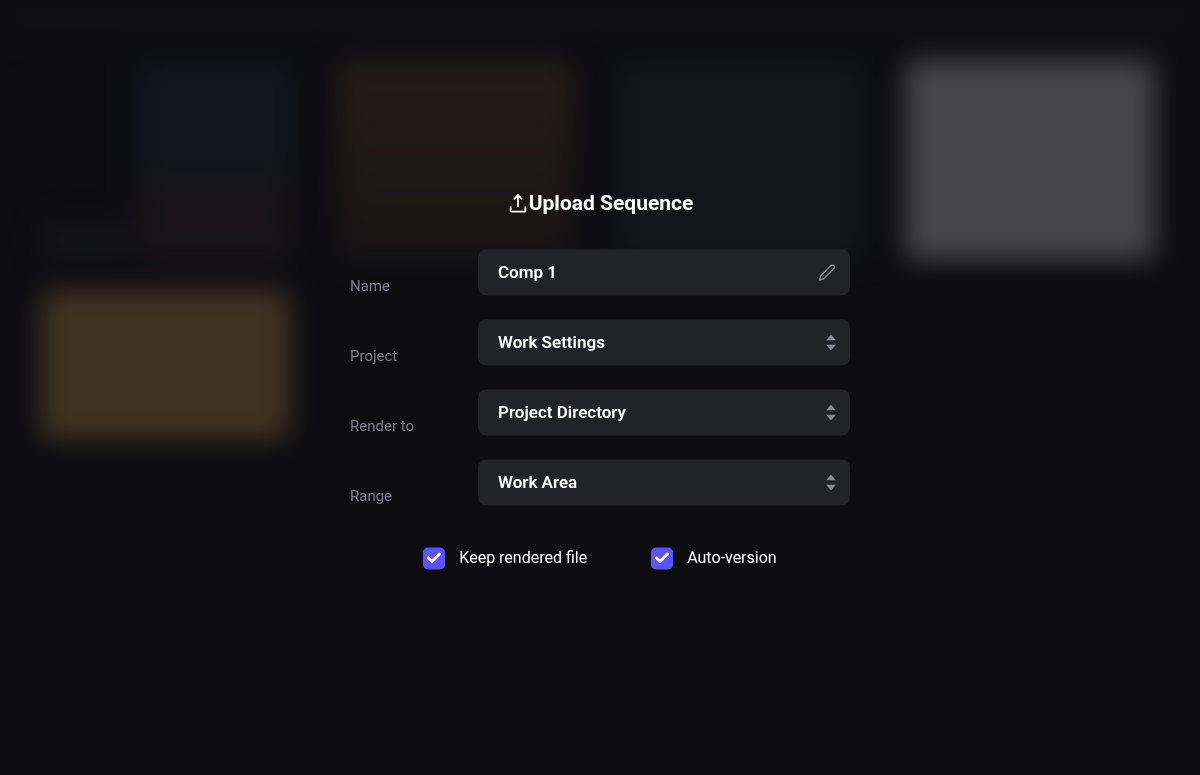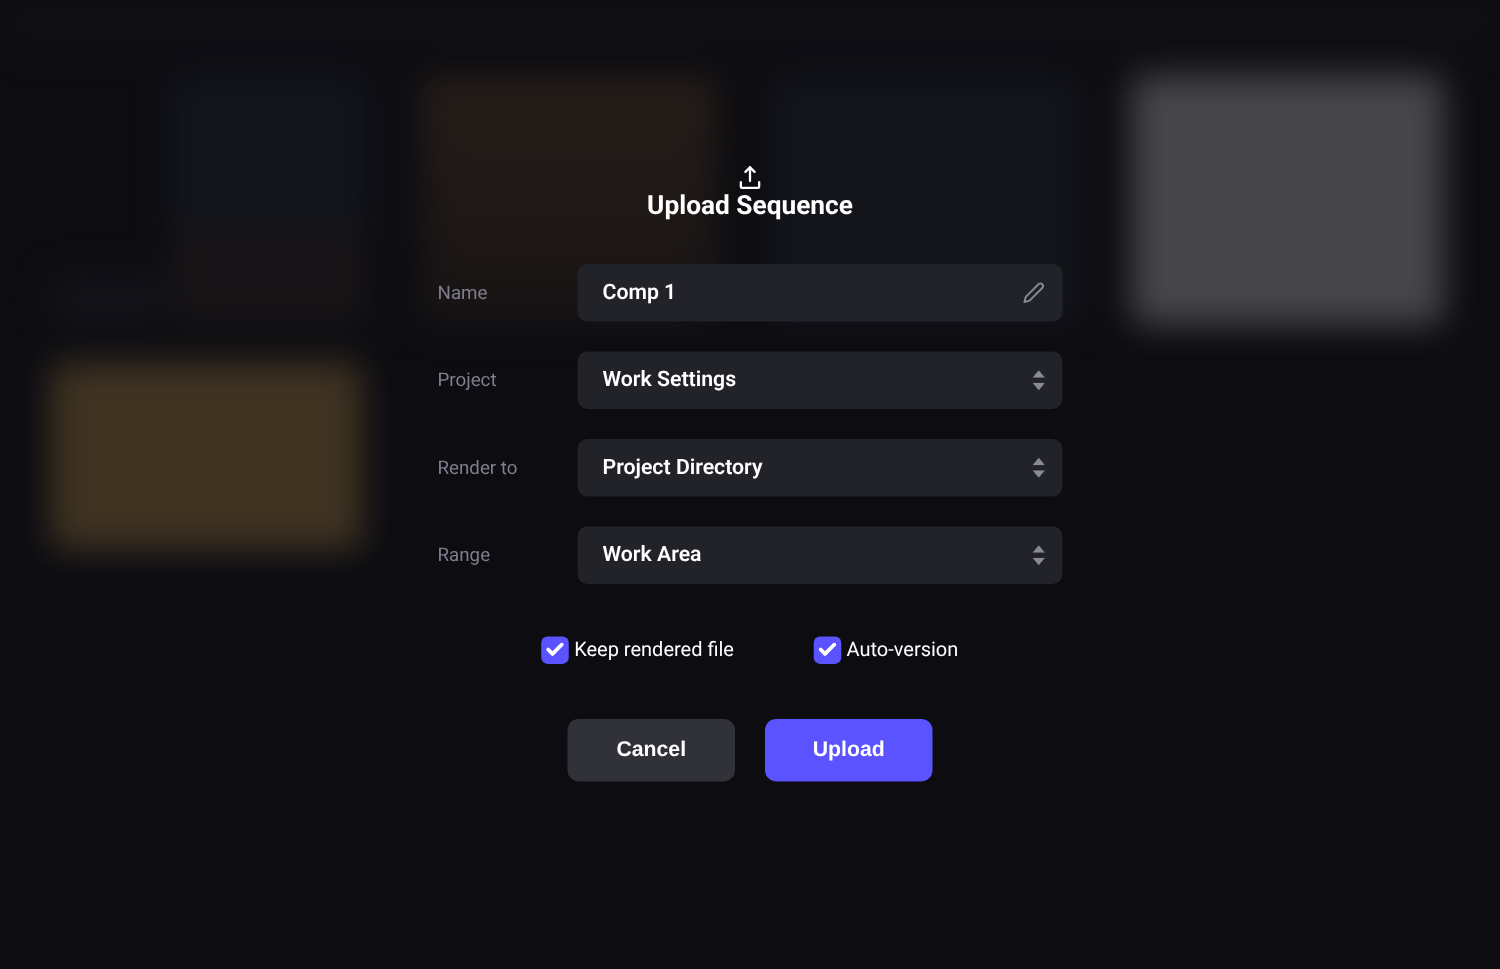--- a/index.html
+++ b/index.html
@@ -65,40 +65,39 @@
       align-items: center;
     }
 
     .dialog-title {
       display: flex;
       align-items: center;
       color: #ffffff;
       font-size: 21px;
       font-weight: 700;
       margin-bottom: 34px;
-      flex-direction: column;
     }
 
     .upload-icon svg {
       width: 22px;
       height: 22px;
       display: block;
     }
 
     .form-rows {
       display: flex;
       flex-direction: column;
       gap: 24px;
       width: 100%;
     }
 
     .form-row {
       display: flex;
-      align-items: center;
-      gap: 24px;
+      align-items: flex-end;
+      gap: 40px;
     }
 
     .form-label {
       color: #7e7e8d;
       font-size: 15px;
       width: 88px;
       flex-shrink: 0;
     }
 
     .field {
@@ -145,21 +144,21 @@
     .checkbox-row {
       display: flex;
       justify-content: center;
       gap: 64px;
       margin-top: 42px;
     }
 
     .checkbox-item {
       display: flex;
       align-items: center;
-      gap: 4px;
+      gap: 14px;
       cursor: pointer;
     }
 
     .checkbox-box {
       width: 22px;
       height: 22px;
       background: #5b53ff;
       border-radius: 5px;
       display: flex;
       align-items: center;
@@ -314,18 +313,14 @@
     <div class="checkbox-item">
       <span class="checkbox-box">
         <svg viewBox="0 0 14 11">
             <polyline points="1.5 5.5 5 9 12.5 1.5"></polyline>
           </svg>
       </span>
       <span class="checkbox-label">Auto-version</span>
     </div>
   </div>
 
-  <div class="button-row">
-    <button class="btn btn-secondary">Cancel</button>
-    <button class="btn btn-primary">Upload</button>
-  </div>
 
 </div>
 
 </body></html>

